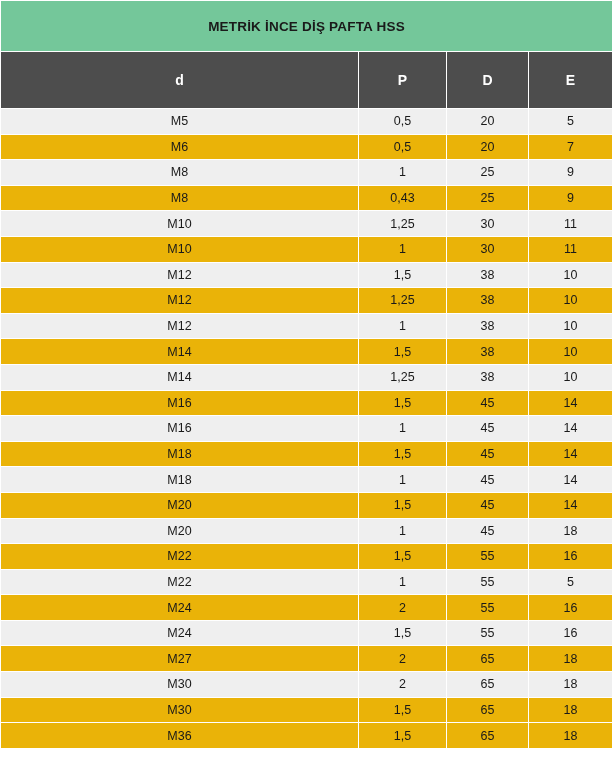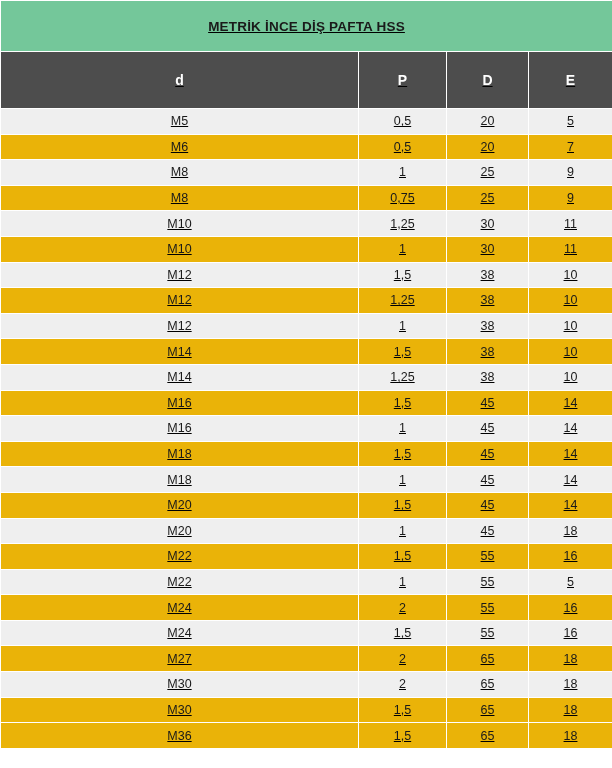--- a/index.html
+++ b/index.html
@@ -11,21 +11,20 @@
     width: 612px;
     height: 768px;
     font-family: "Liberation Sans", sans-serif;
     overflow: hidden;
   }
   .sheet {
     width: 612px;
     height: 768px;
     position: relative;
     background: #ffffff;
-    text-decoration: underline;
   }
   table.spec {
     border-collapse: collapse;
     width: 612px;
     table-layout: fixed;
   }
   table.spec td, table.spec th {
     border: 1px solid #ffffff;
     padding: 0;
     margin: 0;
@@ -109,21 +108,21 @@
           <td class="cell">7</td>
         </tr>
         <tr class="row-even">
           <td class="cell">M8</td>
           <td class="cell">1</td>
           <td class="cell">25</td>
           <td class="cell">9</td>
         </tr>
         <tr class="row-odd">
           <td class="cell">M8</td>
-          <td class="cell">0,75</td>
+          <td class="cell">0,43</td>
           <td class="cell">25</td>
           <td class="cell">9</td>
         </tr>
         <tr class="row-even">
           <td class="cell">M10</td>
           <td class="cell">1,25</td>
           <td class="cell">30</td>
           <td class="cell">11</td>
         </tr>
         <tr class="row-odd">

